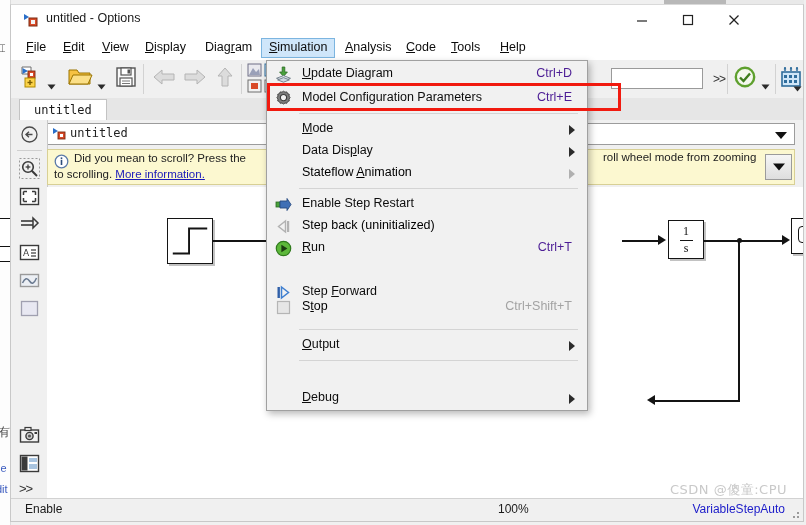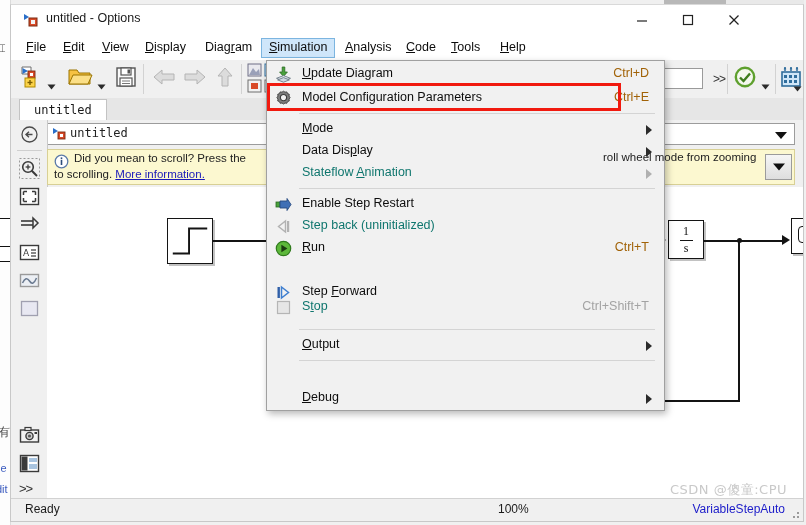--- a/index.html
+++ b/index.html
@@ -258,44 +258,44 @@
     font-size: 13px; color: #c9c9c9;
     font-family: "DejaVu Sans", sans-serif;
     letter-spacing: 0.5px;
     pointer-events: none;
     white-space: nowrap;
   }
 
   
   .dropdown {
     position: absolute; left: 255px; top: 55px;
-    width: 399px; height: 351px;
+    width: 322px; height: 351px;
     background: #f1f1f1;
     border: 1px solid #a0a0a0;
     box-shadow: 2px 3px 7px rgba(0,0,0,0.28);
     box-sizing: border-box;
   }
   .dd-item {
     position: absolute; left: 1px; right: 1px; height: 22px;
     cursor: default;
   }
   .dd-ico {
     position: absolute; left: 7px; top: 3px; width: 17px; height: 17px;
   }
   .dd-label {
     position: absolute; left: 34px; top: 3px;
     font-size: 12.5px; color: #0d0d0d;
     font-family: "Liberation Sans", sans-serif;
     white-space: nowrap;
   }
   .dd-label u { text-decoration: underline; }
-  .dd-item.disabled .dd-label { color: #0f766e; }
+  .dd-item.disabled .dd-label { color: #000000; }
   .dd-accel {
     position: absolute; right: 14px; top: 3px;
-    font-size: 12.5px; color: #a16207;
+    font-size: 12.5px; color: #4c1d95;
     font-family: "Liberation Sans", sans-serif;
   }
   .dd-item.disabled .dd-accel { color: #a3a3a3; }
   .dd-arrow {
     position: absolute; right: 11px; top: 7px;
     width: 0; height: 0;
     border-top: 5px solid transparent; border-bottom: 5px solid transparent;
     border-left: 6px solid #2b2b2b;
   }
   .dd-item.disabled .dd-arrow { border-left-color: #b0b0b0; }
@@ -672,21 +672,21 @@
       </div>
 
       <div class="wire" style="left:691px; top:53px; width:1.6px; height:161px;"></div>
       <div class="wire" style="left:606px; top:213px; width:87px; height:1.6px;"></div>
       <div style="position:absolute; left:600px; top:208px; width:0; height:0;
                   border-top:5px solid transparent; border-bottom:5px solid transparent;
                   border-right:8px solid #141414;"></div>
     </div>
 
     <div class="statusbar">
-      <div class="st-ready">Ready</div>
+      <div class="st-ready">Enable</div>
       <div class="st-zoom">100%</div>
       <div class="st-solver">VariableStepAuto</div>
       <div class="st-grip">
         <i style="left:7px; top:7px;"></i>
         <i style="left:3px; top:7px;"></i>
         <i style="left:7px; top:3px;"></i>
       </div>
     </div>
 
     <div class="watermark">CSDN @傻童:CPU</div>

